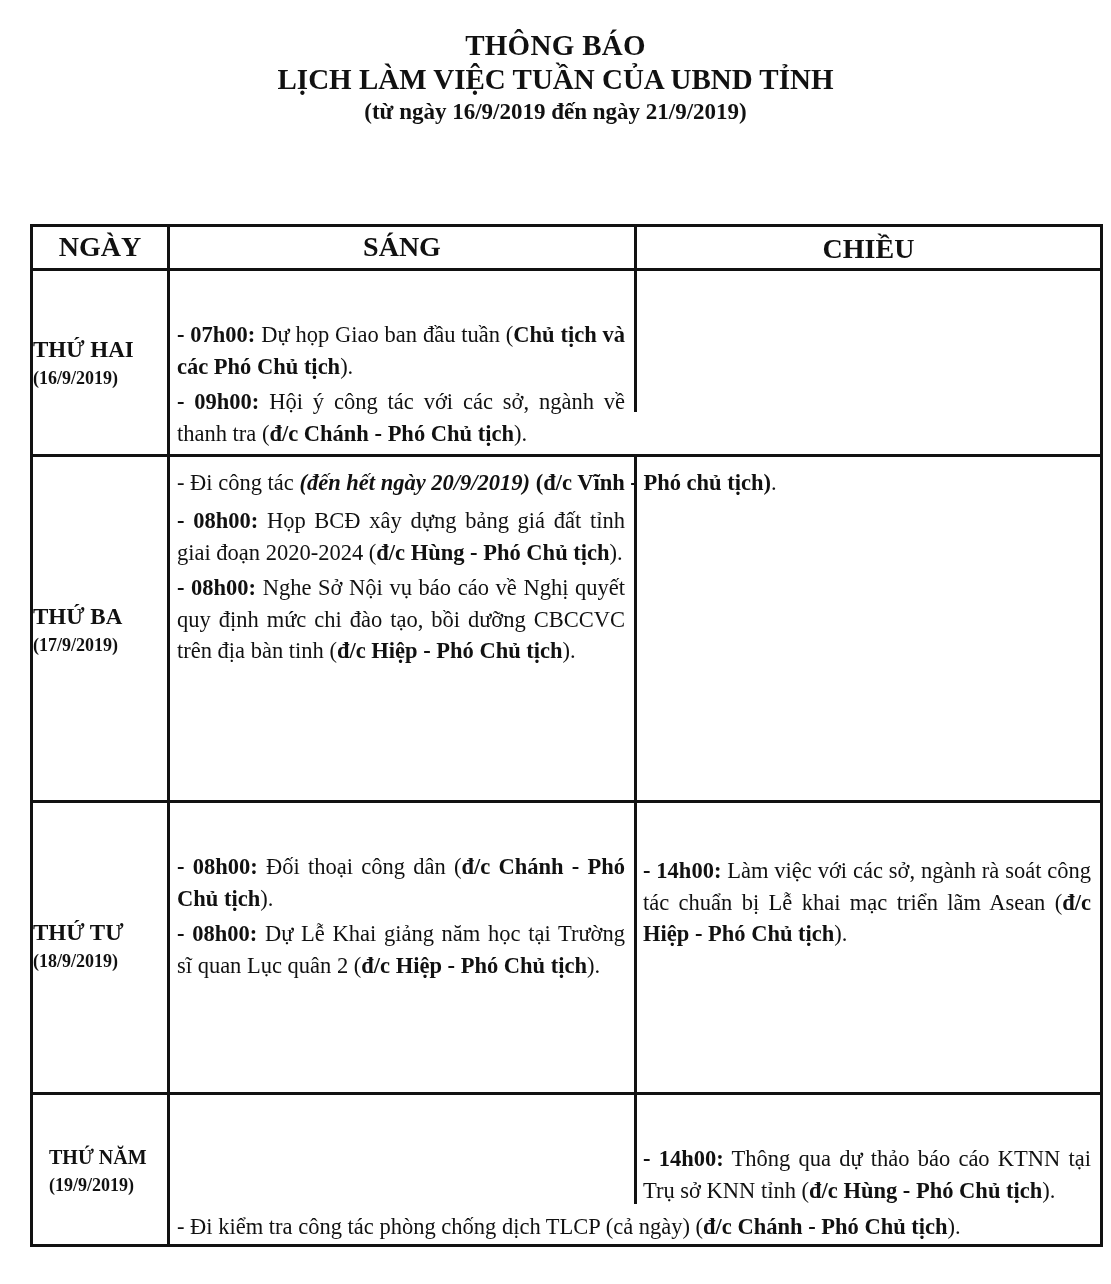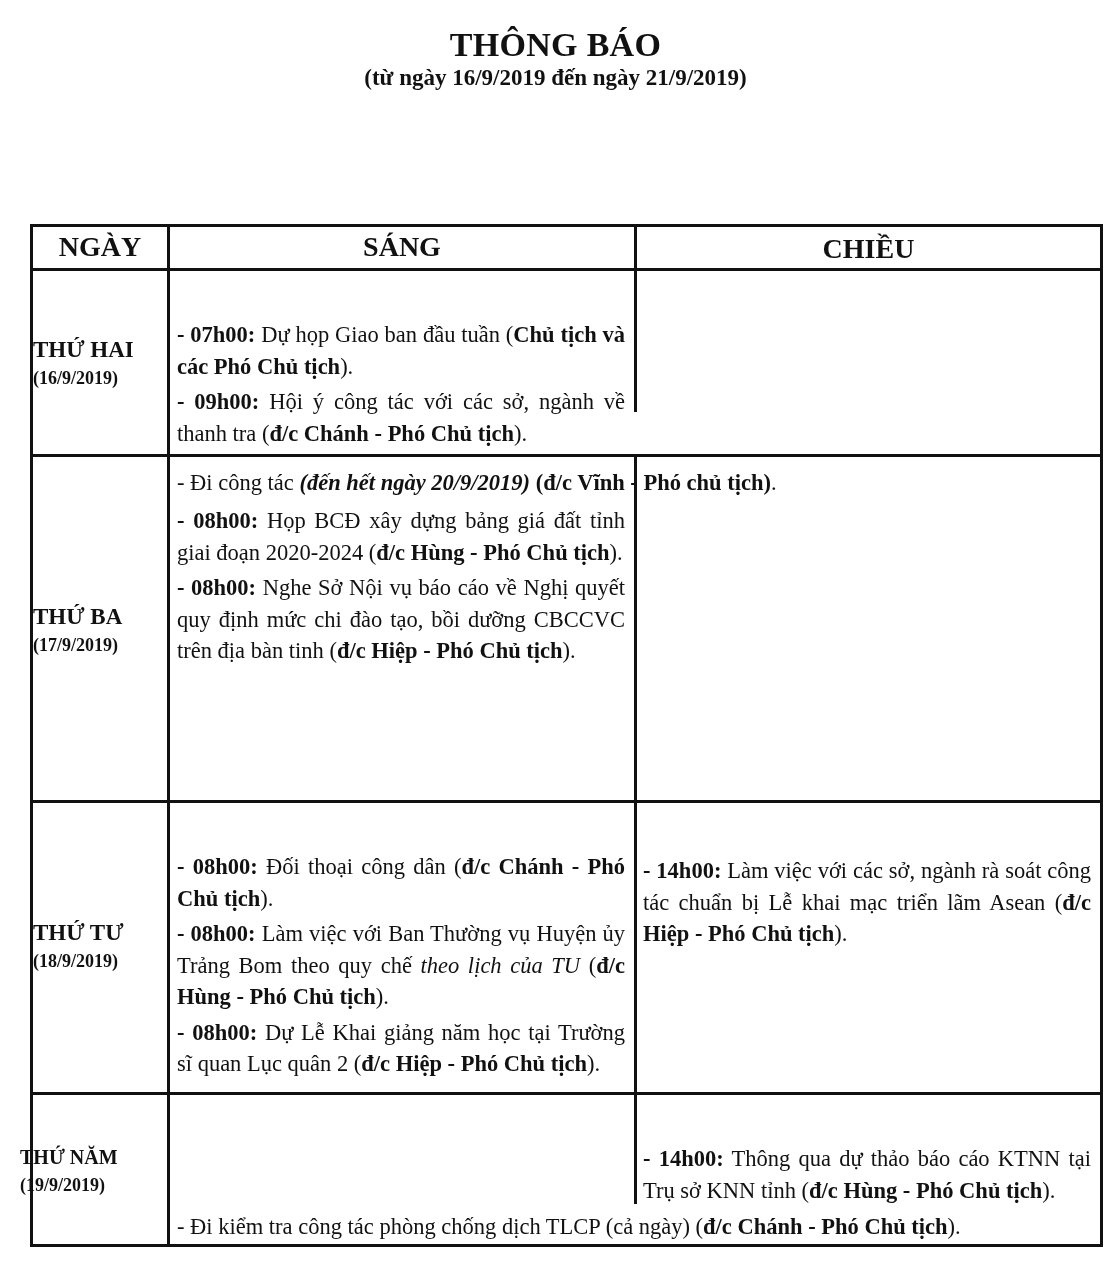--- a/index.html
+++ b/index.html
@@ -1,19 +1,19 @@
 <!DOCTYPE html>
 <html><head>
 <meta charset="utf-8">
 <style>
   html, body { margin:0; padding:0; background:#ffffff; }
   body { width:1111px; height:1284px; position:relative; overflow:hidden;
          font-family:"Liberation Serif", "DejaVu Serif", serif; color:#111; }
   .title-block { position:absolute; left:0; top:28px; width:1111px; text-align:center; }
-  .title-block .t1 { font-weight:bold; font-size:34px; line-height:34px; letter-spacing:0.3px; }
+  .title-block .t1 { font-weight:bold; font-size:29px; line-height:34px; letter-spacing:0.3px; }
   .title-block .t2 { font-weight:bold; font-size:29px; line-height:34px; }
   .title-block .t3 { font-weight:bold; font-size:23px; line-height:32px; }
 
   .grid { position:absolute; left:0; top:0; width:1111px; height:1284px; }
   .ln { position:absolute; background:#111; }
   .h { height:3px; }
   .v { width:3px; }
 
   .cell { position:absolute; font-size:22.5px; line-height:31.5px; text-align:justify;margin-top:39px; }
   .cell p { margin:0 0 4px 0; }
@@ -23,20 +23,21 @@
   .day { position:absolute; text-align:left; font-weight:bold; }
   .day .dn { font-size:23px; line-height:30px; display:block; }
   .day .dd { font-size:18px; line-height:26px; display:block; }
   .span-line { position:absolute; font-size:22.5px; line-height:30px; white-space:nowrap; }
 </style>
 </head>
 <body>
 
 <div class="title-block">
   <div class="t1">THÔNG BÁO</div>
+  <div class="t2">LỊCH LÀM VIỆC TUẦN CỦA UBND TỈNH</div>
   <div class="t3">(từ ngày 16/9/2019 đến ngày 21/9/2019)</div>
 </div>
 
 <div class="grid">
 
   <div class="ln h" style="left:30px; top:224px; width:1073px;"></div>
   <div class="ln h" style="left:30px; top:268px; width:1073px;"></div>
   <div class="ln h" style="left:30px; top:454px; width:1073px;"></div>
   <div class="ln h" style="left:30px; top:800px; width:1073px;"></div>
   <div class="ln h" style="left:30px; top:1092px; width:1073px;"></div>
@@ -77,28 +78,27 @@
   <p><b>- 08h00:</b><span> Họp BCĐ xây dựng bảng giá đất tỉnh giai đoạn 2020-2024 (</span><b>đ/c Hùng - Phó Chủ tịch</b><span>).</span></p>
   <p><b>- 08h00:</b><span> Nghe Sở Nội vụ báo cáo về Nghị quyết quy định mức chi đào tạo, bồi dưỡng CBCCVC trên địa bàn tinh (</span><b>đ/c Hiệp - Phó Chủ tịch</b><span>).</span></p>
 </div>
 
 <div class="day" style="left:33px; top:918px; width:158px;">
   <span class="dn">THỨ TƯ</span>
   <span class="dd">(18/9/2019)</span>
 </div>
 <div class="cell" style="left:177px; top:812px; width:448px;">
   <p><b>- 08h00:</b><span> Đối thoại công dân (</span><b>đ/c Chánh - Phó Chủ tịch</b><span>).</span></p>
-  <p><b>- 08h00:</b><span> Làm việc với Ban Thường vụ Huyện ủy Trảng Bom theo quy chế </span><i>theo lịch của TU</i><span> (</span><b>đ/c Hùng - Phó Chủ tịch</b><span>).</span></p>
   <p><b>- 08h00:</b><span> Dự Lễ Khai giảng năm học tại Trường sĩ quan Lục quân 2 (</span><b>đ/c Hiệp - Phó Chủ tịch</b><span>).</span></p>
 </div>
 <div class="cell" style="left:643px; top:816px; width:448px;">
   <p><b>- 14h00:</b><span> Làm việc với các sở, ngành rà soát công tác chuẩn bị Lễ khai mạc triển lãm Asean (</span><b>đ/c Hiệp - Phó Chủ tịch</b><span>).</span></p>
 </div>
 
-<div class="day" style="left:20px; top:1142px; width:134px;">
+<div class="day" style="left:49px; top:1142px; width:134px;">
   <span class="dn" style="font-size:20px;">THỨ NĂM</span>
   <span class="dd">(19/9/2019)</span>
 </div>
 <div class="cell" style="left:643px; top:1104px; width:448px;">
   <p><b>- 14h00:</b><span> Thông qua dự thảo báo cáo KTNN tại Trụ sở KNN tỉnh (</span><b>đ/c Hùng - Phó Chủ tịch</b><span>).</span></p>
 </div>
 <div class="span-line" style="left:177px; top:1212px;">
   <span>- Đi kiểm tra công tác phòng chống dịch TLCP (cả ngày) (</span><b>đ/c Chánh - Phó Chủ tịch</b><span>).</span>
 </div>
 

